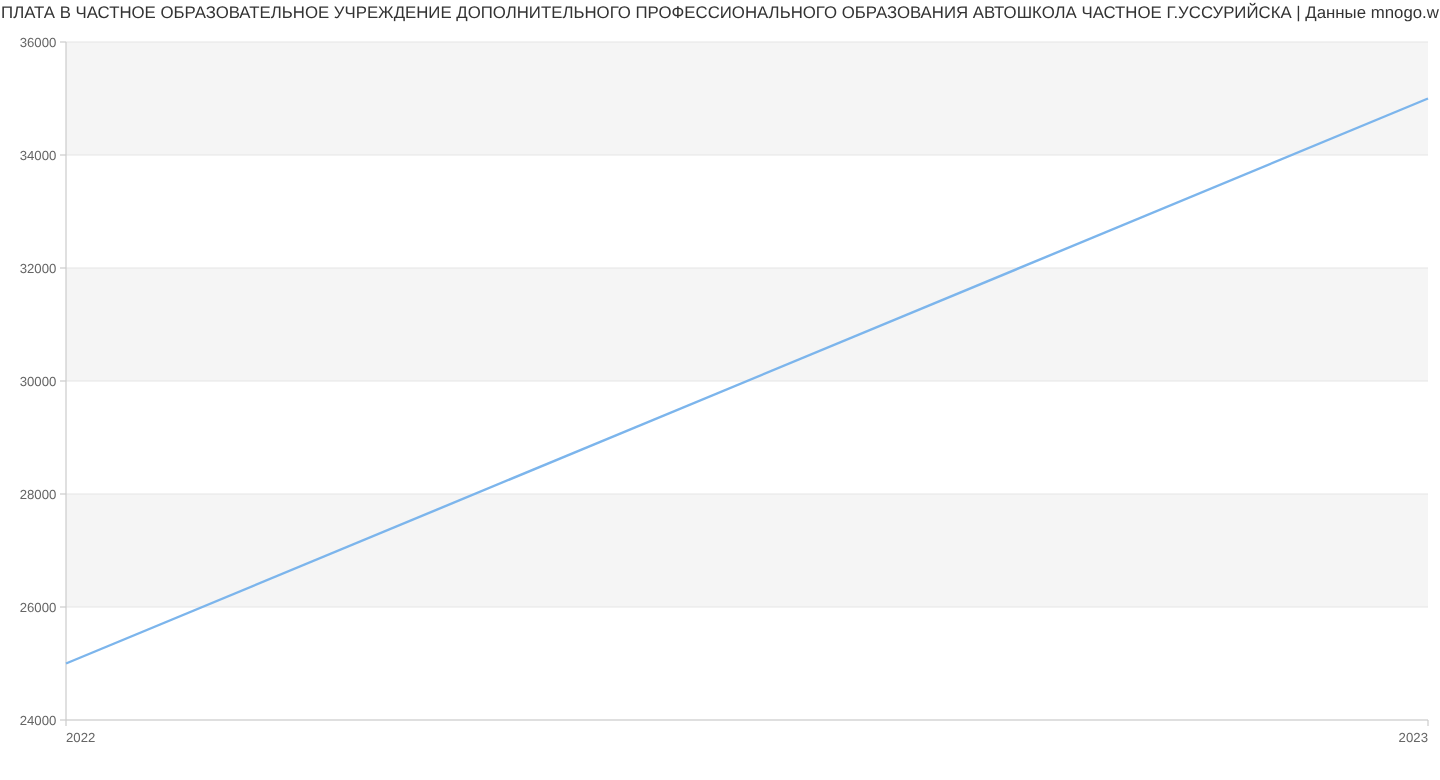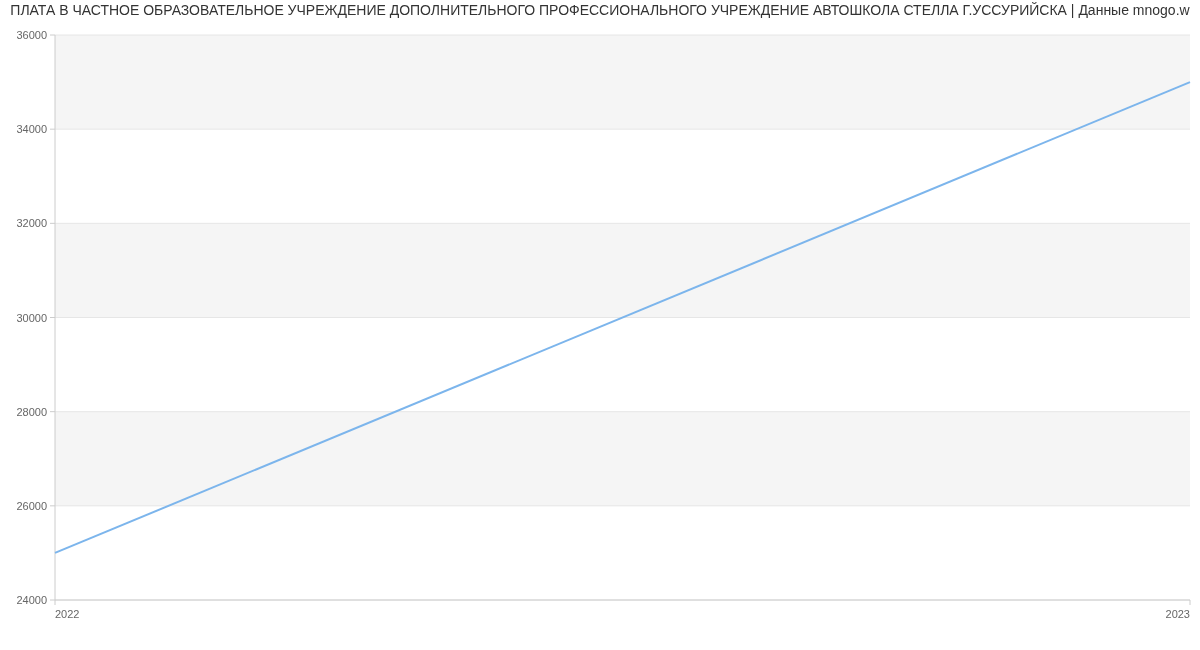--- a/index.html
+++ b/index.html
@@ -42,21 +42,21 @@
   .data-line {
     stroke: #7cb5ec;
     stroke-width: 2;
     fill: none;
   }
 </style>
 </head>
 <body>
 
 <div class="chart-wrap">
-  <div class="title">ПЛАТА В ЧАСТНОЕ ОБРАЗОВАТЕЛЬНОЕ УЧРЕЖДЕНИЕ ДОПОЛНИТЕЛЬНОГО ПРОФЕССИОНАЛЬНОГО УЧРЕЖДЕНИЕ АВТОШКОЛА СТЕЛЛА Г.УССУРИЙСКА | Данные mnogo.w</div>
+  <div class="title">ПЛАТА В ЧАСТНОЕ ОБРАЗОВАТЕЛЬНОЕ УЧРЕЖДЕНИЕ ДОПОЛНИТЕЛЬНОГО ПРОФЕССИОНАЛЬНОГО ОБРАЗОВАНИЯ АВТОШКОЛА ЧАСТНОЕ Г.УССУРИЙСКА | Данные mnogo.w</div>
 
   <svg id="chart-svg" width="1200" height="650" viewBox="0 0 1200 650">
 
   <rect x="55" y="35" width="1135" height="565" fill="#f5f5f5"></rect>
       <rect x="55" y="505.83333333333337" width="1135" height="94.16666666666663" class="grid-band"></rect>
       <rect x="55" y="317.5" width="1135" height="94.16666666666669" class="grid-band"></rect>
       <rect x="55" y="129.16666666666663" width="1135" height="94.16666666666671" class="grid-band"></rect>
       <line x1="55" y1="600" x2="1190" y2="600" stroke="#e6e6e6" stroke-width="1"></line>
       <line x1="55" y1="505.83333333333337" x2="1190" y2="505.83333333333337" stroke="#e6e6e6" stroke-width="1"></line>
       <line x1="55" y1="411.6666666666667" x2="1190" y2="411.6666666666667" stroke="#e6e6e6" stroke-width="1"></line>

